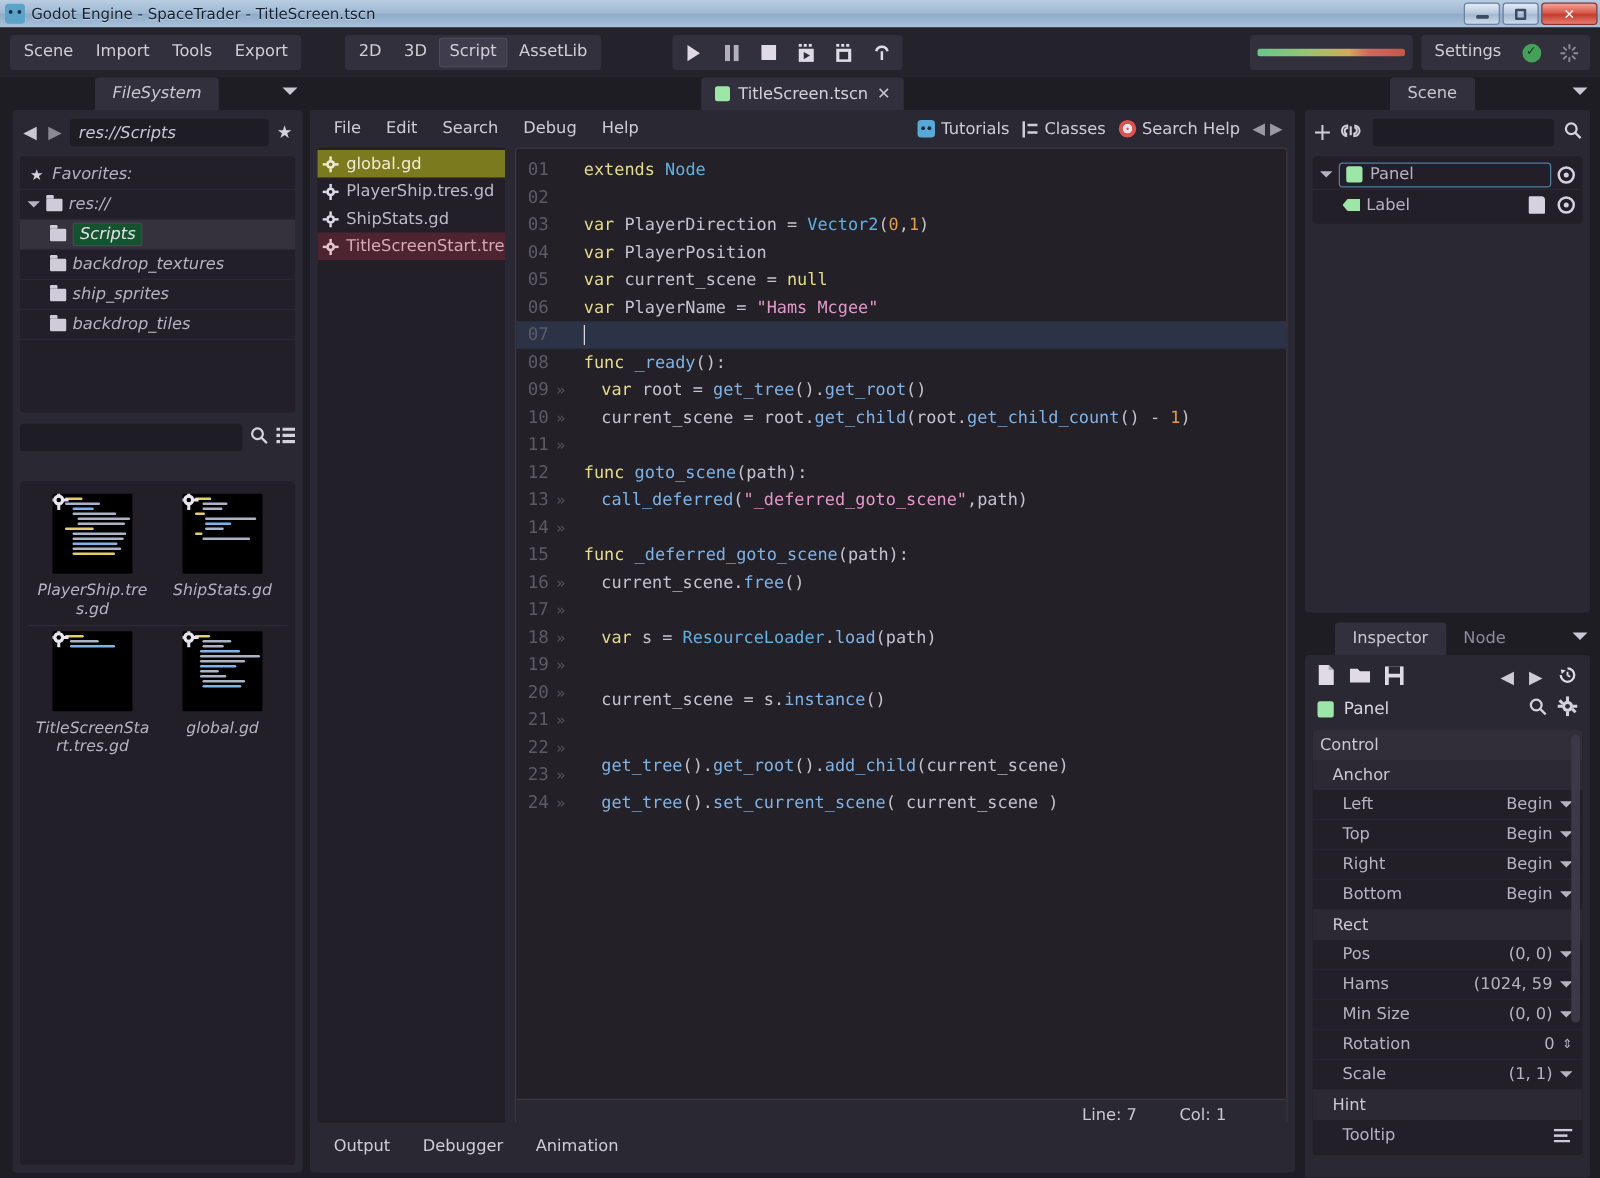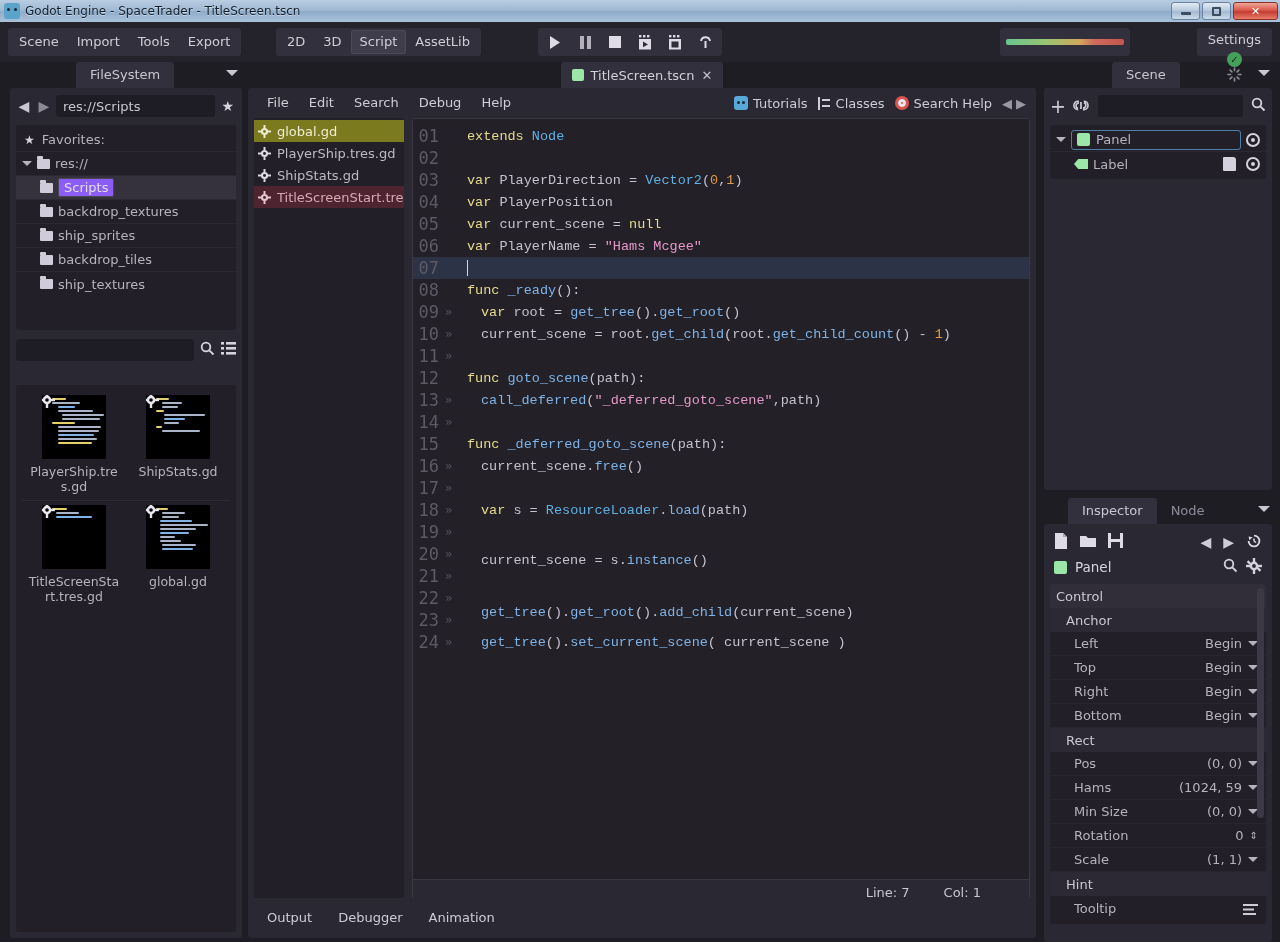--- a/index.html
+++ b/index.html
@@ -68,42 +68,42 @@
   }
   .playbar { left: 538px; }
   .progbox {
     position: absolute; top: 6px; right: 150px; width: 130px; height: 28px;
     background: #32303c; border-radius: 3px; display: flex; align-items: center; padding: 0 6px;
   }
   .progbar {
     width: 100%; height: 6px; border-radius: 2px;
     background: linear-gradient(90deg,#68c68e 0%, #9bc472 35%, #d1a95c 62%, #cf6a5c 75%, #c5564b 100%);
   }
-  .settings-group { position: absolute; top: 6px; right: 8px; flex-direction: column; }
+  .settings-group { position: absolute; top: 6px; right: 8px; }
   .check-ic {
     width: 15px; height: 15px; border-radius: 50%; background: #46a05a;
     display: inline-flex; align-items: center; justify-content: center;
     color: #16301c; font-size: 10px; line-height: 1;
   }
 
   
   .dock-tabs { display: flex; align-items: flex-end; height: 26px; position: relative; }
   .dock-tab {
     height: 26px; line-height: 26px; padding: 0 14px; font-size: 13px;
     color: #c9c6d1; background: #32303c; border-radius: 3px 3px 0 0;
   }
   .dock-tab.inactive { background: transparent; color: #8e8b98; }
   .dock-menu-arrow {
     position: absolute; right: 6px; top: 8px; width: 0; height: 0;
     border-left: 6px solid transparent; border-right: 6px solid transparent;
     border-top: 6px solid #cac7d2;
   }
 
   
-  .fs-dock { position: absolute; left: 4px; top: 62px; width: 240px; height: 876px; }
+  .fs-dock { position: absolute; left: 4px; top: 62px; width: 240px; height: 876px; font-style: italic; }
   .fs-body {
     position: absolute; left: 6px; top: 26px; right: 2px; bottom: 0;
     background: #2a2832; border-radius: 3px; padding: 6px;
   }
   .fs-pathrow { display: flex; align-items: center; gap: 4px; height: 24px; }
   .nav-arrow { width: 16px; text-align: center; color: #8c8996; font-size: 14px; }
   .nav-arrow.on { color: #cac7d2; }
   .path-field {
     flex: 1; height: 22px; background: #1e1c24; border-radius: 3px;
     display: flex; align-items: center; padding: 0 7px; font-size: 13px; color: #c9c6d1;
@@ -115,21 +115,21 @@
   }
   .tree-row {
     display: flex; align-items: center; height: 24px; padding: 0 6px; gap: 5px;
     color: #b6b3bf; font-size: 13px; border-bottom: 1px solid #2b2833;
   }
   .tree-row.sel {
     background: #35323e;
   }
   .tree-row .namebox {
     border: 1px solid #4a4754; border-radius: 2px; padding: 0 5px; line-height: 18px; height: 19px;
-    background: #8b5cf6; color: #e2dfe9;
+    background: #14532d; color: #e2dfe9;
   }
   .folder-ic {
     width: 13px; height: 10px; background: #cfcbd8; border-radius: 1px; position: relative; flex:none;
   }
   .folder-ic:before {
     content: ""; position: absolute; left: 0; top: -3px; width: 6px; height: 3px;
     background: #cfcbd8; border-radius: 1px 1px 0 0;
   }
   .caret {
     width: 0; height: 0; border-left: 5px solid transparent; border-right: 5px solid transparent;
@@ -205,24 +205,24 @@
     width: 13px; height: 13px; flex: none; position: relative;
   }
   .code-area {
     flex: 1; margin-left: 8px; background: #232027; border: 1px solid #3a3742;
     border-radius: 3px; position: relative; overflow: hidden;
   }
   .code-scroll { padding: 6px 0 0 0; }
   .code-line { display: flex; height: 22px; align-items: center; font-family: "DejaVu Sans Mono", monospace; font-size: 13.5px; }
   .code-line.cur { background: #2c3347; }
   .lno {
-    width: 32px; text-align: right; color: #5d5a66; flex: none; padding-right: 6px; font-size: 17px;
+    width: 32px; text-align: right; color: #5d5a66; flex: none; padding-right: 6px; font-size: 14px;
   }
   .tabmark { width: 22px; color: #55525e; flex: none; font-size: 12px; }
-  .code-txt { white-space: pre; color: #c5c2ce; font-family: Liberation Mono, monospace; }
+  .code-txt { white-space: pre; color: #c5c2ce; }
   .caret-bar {
     display: inline-block; width: 1px; height: 16px; background: #d8d5e0; vertical-align: middle;
   }
   .k-kw { color: #e6dc8e; }    
   .k-type { color: #62b0e3; }  
   .k-fn { color: #7fb3e8; text-align: right; }    
   .k-num { color: #e09a4a; }   
   .k-str { color: #e498c8; }   
   .k-plain { color: #c5c2ce; }
   .k-punct { color: #c5c2ce; }
@@ -438,25 +438,20 @@
         </div>
         <div class="tree-row">
           <span class="indent"></span>
           <span class="folder-ic"></span>
           <span>ship_sprites</span>
         </div>
         <div class="tree-row">
           <span class="indent"></span>
           <span class="folder-ic"></span>
           <span>backdrop_tiles</span>
-        </div>
-        <div class="tree-row" style="border-bottom:none">
-          <span class="indent"></span>
-          <span class="folder-ic"></span>
-          <span>ship_textures</span>
         </div>
       </div>
 
       <div class="fs-searchrow">
         <div class="fs-searchfield" placeholder=""></div>
         <span>
           <svg width="15" height="15" viewBox="0 0 15 15">
               <circle cx="6" cy="6" r="4.3" fill="none" stroke="#d5d2dd" stroke-width="1.8"></circle>
               <line x1="9.3" y1="9.3" x2="13.5" y2="13.5" stroke="#d5d2dd" stroke-width="1.9"></line>
             </svg>

